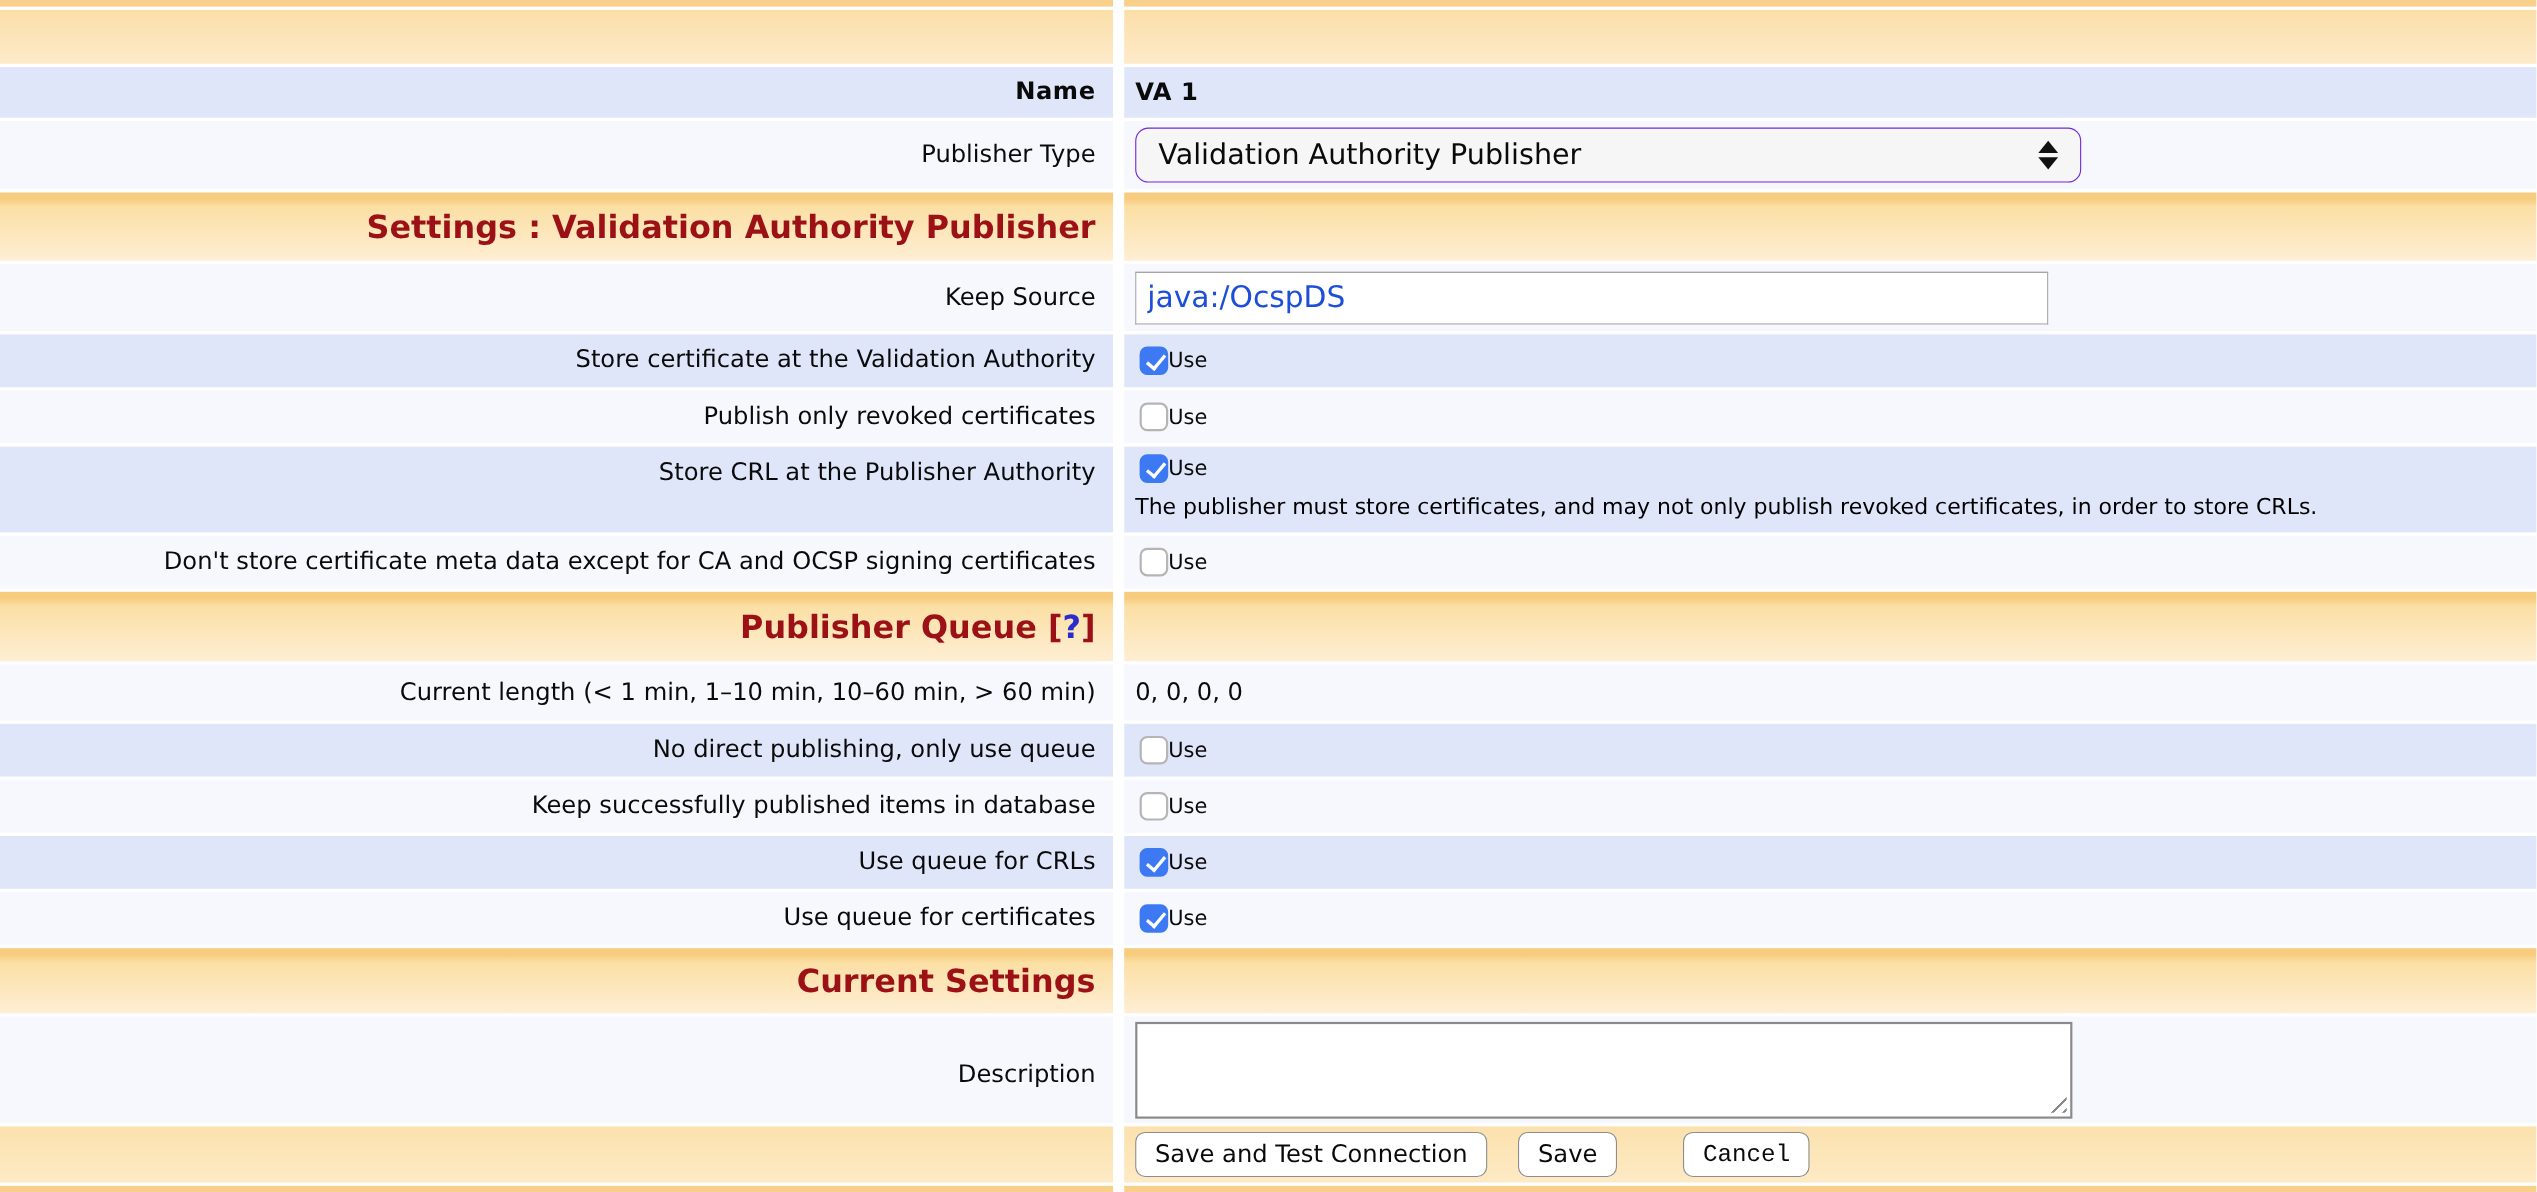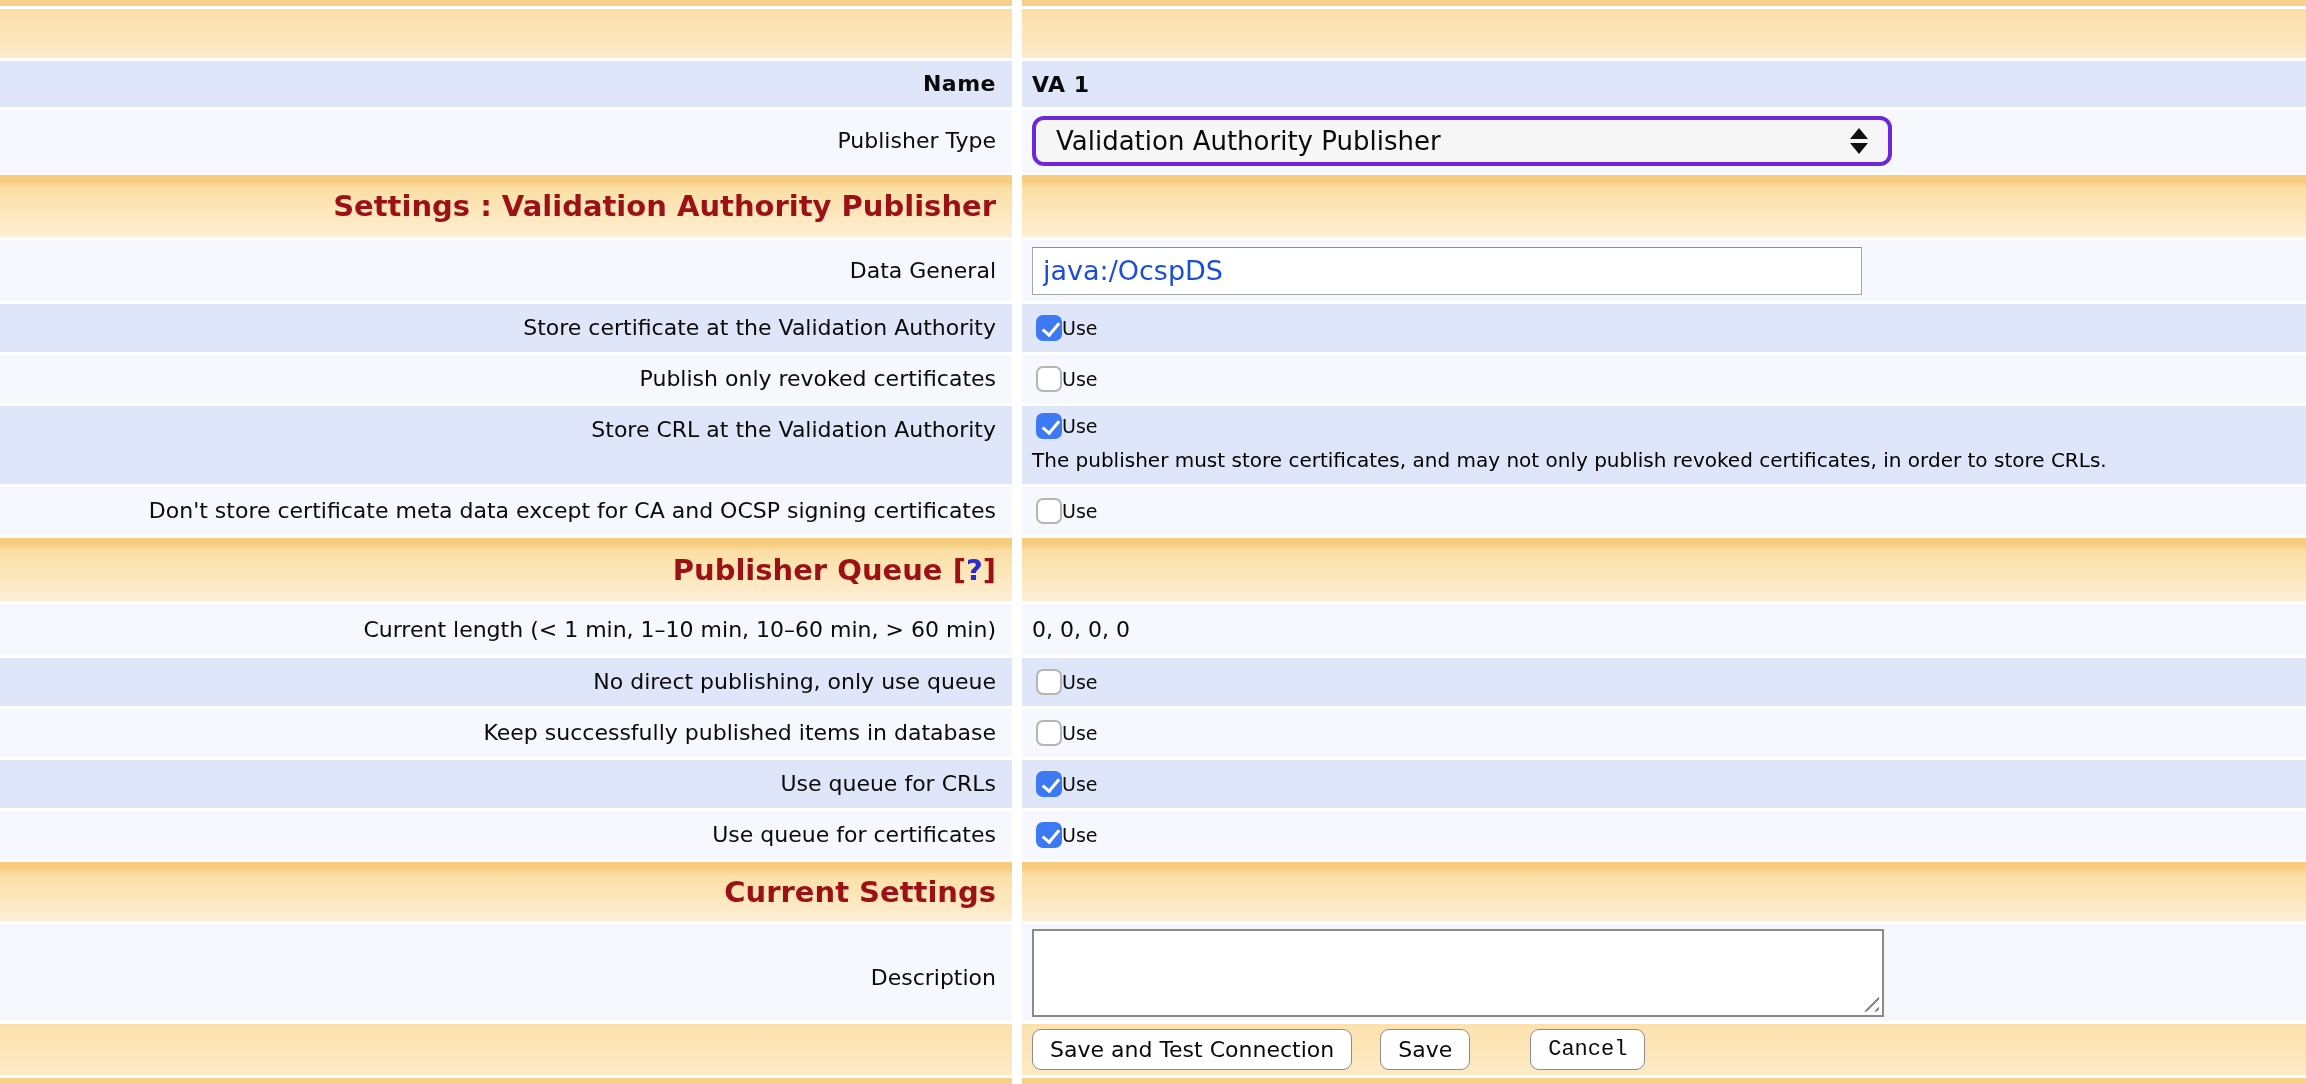--- a/index.html
+++ b/index.html
@@ -32,21 +32,21 @@
   .value-bold { font-weight: bold; font-size: 22px; letter-spacing: 0.5px; }
   .section-title { font-size: 29px; font-weight: bold; color: #9b1116; text-align: right; }
   .section-title .bracket { color: #9b1116; }
   .help-q { color: #2a2ccc; text-decoration: none; cursor: pointer; }
   .note { font-size: 20px; color: #000000; line-height: 1.3; }
   .plainval { font-size: 22px; }
 
   
   .select {
     position: relative; width: 860px; height: 50px; background: #f6f6f6;
-    border: 4px solid #6d28d9; border-radius: 12px; display: flex; align-items: center;
+    border: 1px solid #6d28d9; border-radius: 12px; display: flex; align-items: center;
     padding-left: 20px; font-size: 26px; cursor: pointer;
   }
   .spinner { position: absolute; right: 20px; top: 50%; transform: translateY(-50%);
              display: flex; flex-direction: column; align-items: center; gap: 4px; }
   .spinner .up    { width: 0; height: 0; border-left: 9px solid transparent;
                     border-right: 9px solid transparent; border-bottom: 11px solid #111; }
   .spinner .down  { width: 0; height: 0; border-left: 9px solid transparent;
                     border-right: 9px solid transparent; border-top: 11px solid #111; }
 
   
@@ -133,21 +133,21 @@
   <div class="row hdr" style="height:62px">
     <div class="cl">
         <span class="section-title">Settings : Validation Authority Publisher</span>
       </div>
     <div class="dv"></div>
     <div class="cr"></div>
   </div>
 
   <div class="row pale" style="height:61px">
     <div class="cl">
-        <span class="label">Data General</span>
+        <span class="label">Keep Source</span>
       </div>
     <div class="dv"></div>
     <div class="cr">
       <input class="text-input" type="text" value="java:/OcspDS" style="">
     </div>
   </div>
 
   <div class="row blue" style="height:48px">
     <div class="cl">
         <span class="label">Store certificate at the Validation Authority</span>
@@ -169,21 +169,21 @@
     <div class="cr">
         <span class="cb-wrap">
       <span class="checkbox"></span>
       <span class="cb-label">Use</span>
     </span>
       </div>
   </div>
 
   <div class="row blue top-align col" style="height:78px">
     <div class="cl">
-        <span class="label">Store CRL at the Validation Authority</span>
+        <span class="label">Store CRL at the Publisher Authority</span>
       </div>
     <div class="dv"></div>
     <div class="cr">
       <span class="cb-wrap" style="margin-bottom:8px">
         <span class="checkbox checked"></span>
         <span class="cb-label">Use</span>
       </span>
       <span class="note">The publisher must store certificates, and may not only publish revoked certificates, in order to store CRLs.</span>
     </div>
   </div>

